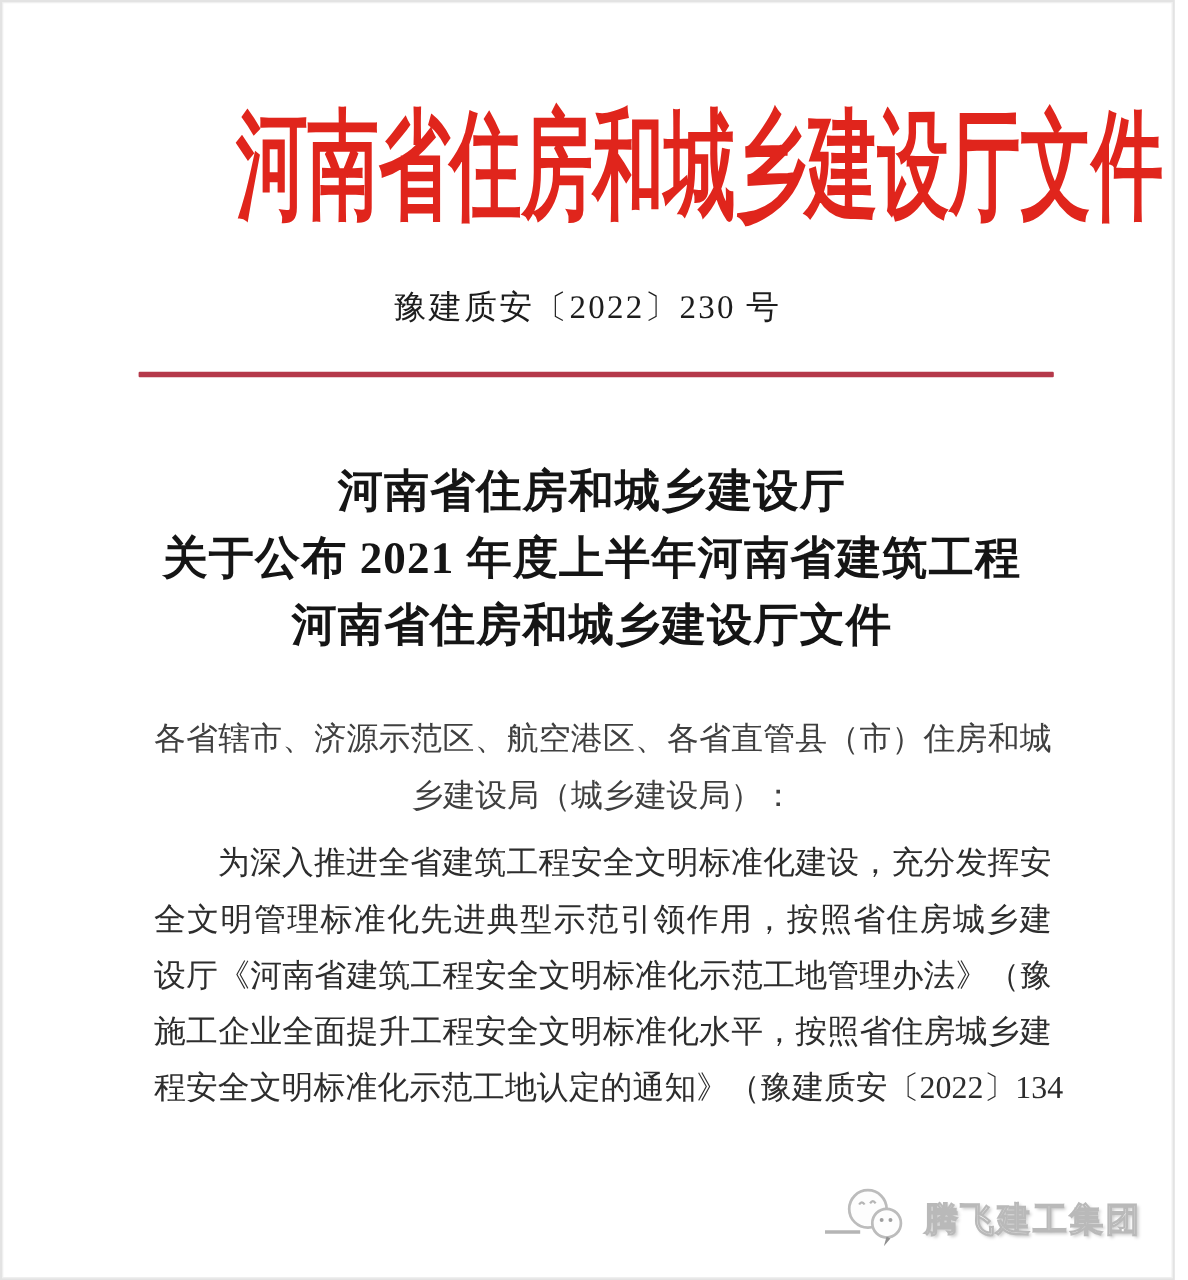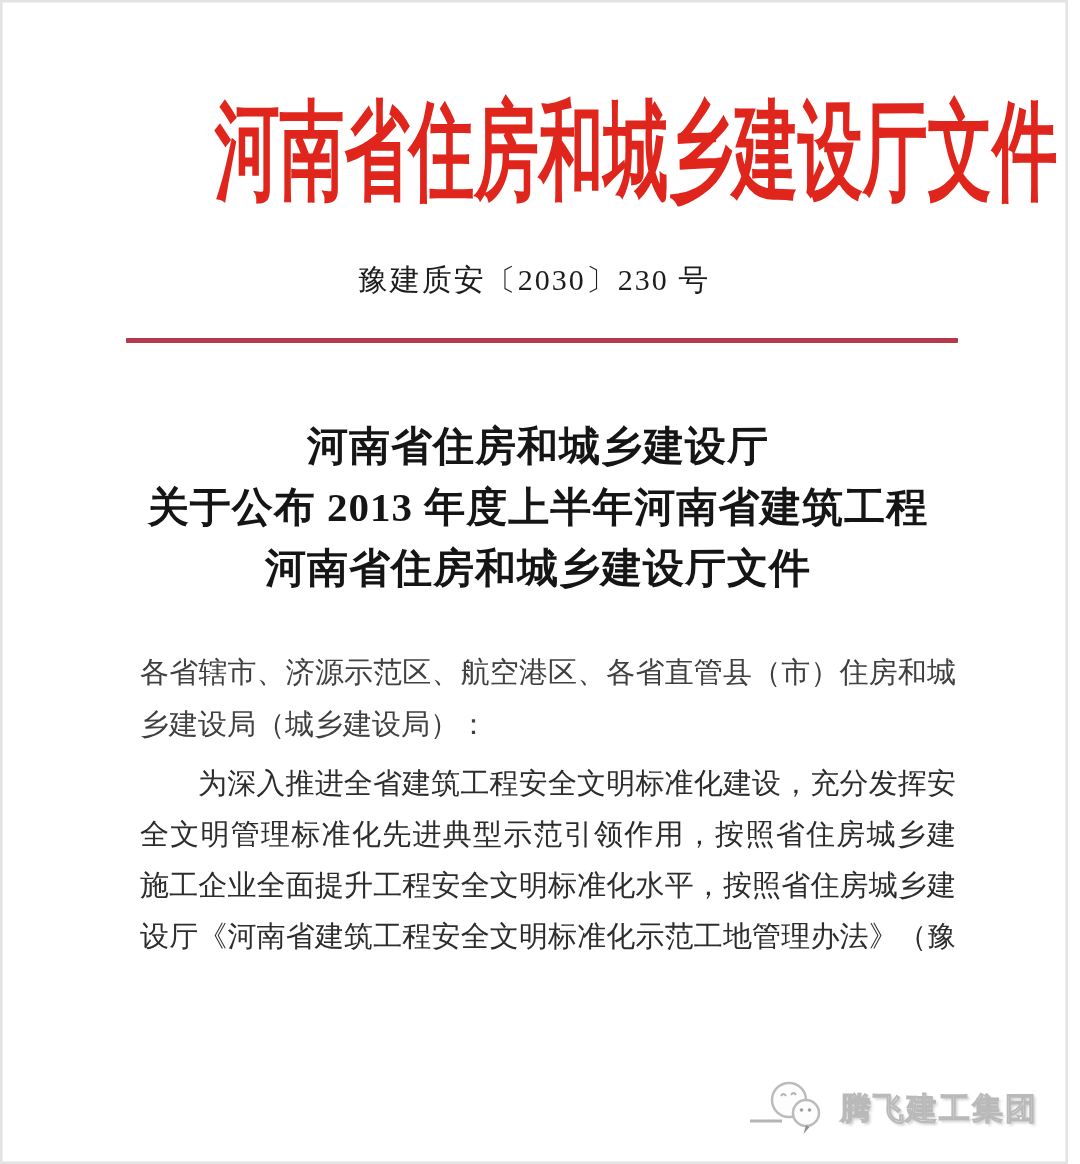--- a/index.html
+++ b/index.html
@@ -80,30 +80,29 @@
     color: #404040;
   }
   .paragraph {
     position: absolute;
     top: 758px;
     left: 138px;
     width: 816px;
     font-size: 29px;
     line-height: 51px;
     color: #2d2d2d;
-    font-family: Liberation Mono, monospace;
   }
   .jline {
     text-align: justify;
     text-align-last: justify;
     text-justify: inter-character;
     white-space: nowrap;
   }
   .lline {
-    text-align: left;
+    text-align: center;
     white-space: nowrap;
   }
   .indent {
     text-indent: 58px;
   }
   
   .watermark {
     position: absolute;
     right: 28px;
     bottom: 20px;
@@ -122,40 +121,41 @@
     white-space: nowrap;
   }
 </style>
 </head>
 <body>
 
 <div class="page">
 
   <div class="red-header">河南省住房和城乡建设厅文件</div>
 
-  <div class="doc-number">豫建质安〔2030〕230 号</div>
+  <div class="doc-number">豫建质安〔2022〕230 号</div>
 
   <div class="red-line"></div>
 
   <div class="notice-title">
     <div>河南省住房和城乡建设厅</div>
-    <div>关于公布 2013 年度上半年河南省建筑工程</div>
+    <div>关于公布 2021 年度上半年河南省建筑工程</div>
     <div>河南省住房和城乡建设厅文件</div>
   </div>
 
   <div class="addressee">
     <div class="jline">各省辖市、济源示范区、航空港区、各省直管县（市）住房和城</div>
     <div class="lline">乡建设局（城乡建设局）：</div>
   </div>
 
   <div class="paragraph">
     <div class="jline indent">为深入推进全省建筑工程安全文明标准化建设，充分发挥安</div>
     <div class="jline">全文明管理标准化先进典型示范引领作用，按照省住房城乡建</div>
+    <div class="jline">设厅《河南省建筑工程安全文明标准化示范工地管理办法》（豫</div>
     <div class="jline">施工企业全面提升工程安全文明标准化水平，按照省住房城乡建</div>
-    <div class="jline">设厅《河南省建筑工程安全文明标准化示范工地管理办法》（豫</div>
+    <div class="jline">程安全文明标准化示范工地认定的通知》（豫建质安〔2022〕134</div>
   </div>
 
   <div class="watermark">
     <span>
       <svg width="92" height="62" viewBox="0 0 92 62" xmlns="http://www.w3.org/2000/svg">
         <line x1="2" y1="45" x2="34" y2="45" stroke="#b5b5b5" stroke-width="3"></line>
         <circle cx="41" cy="24" r="17" fill="#fdfdfd" stroke="#bcbcbc" stroke-width="2.5"></circle>
         <path d="M33 20 q 2.5 -4 5 0" fill="none" stroke="#b5b5b5" stroke-width="2"></path>
         <path d="M43 19 q 2.5 -4 5 0" fill="none" stroke="#b5b5b5" stroke-width="2"></path>
         <circle cx="58" cy="37" r="13" fill="#fdfdfd" stroke="#bcbcbc" stroke-width="2.5"></circle>

